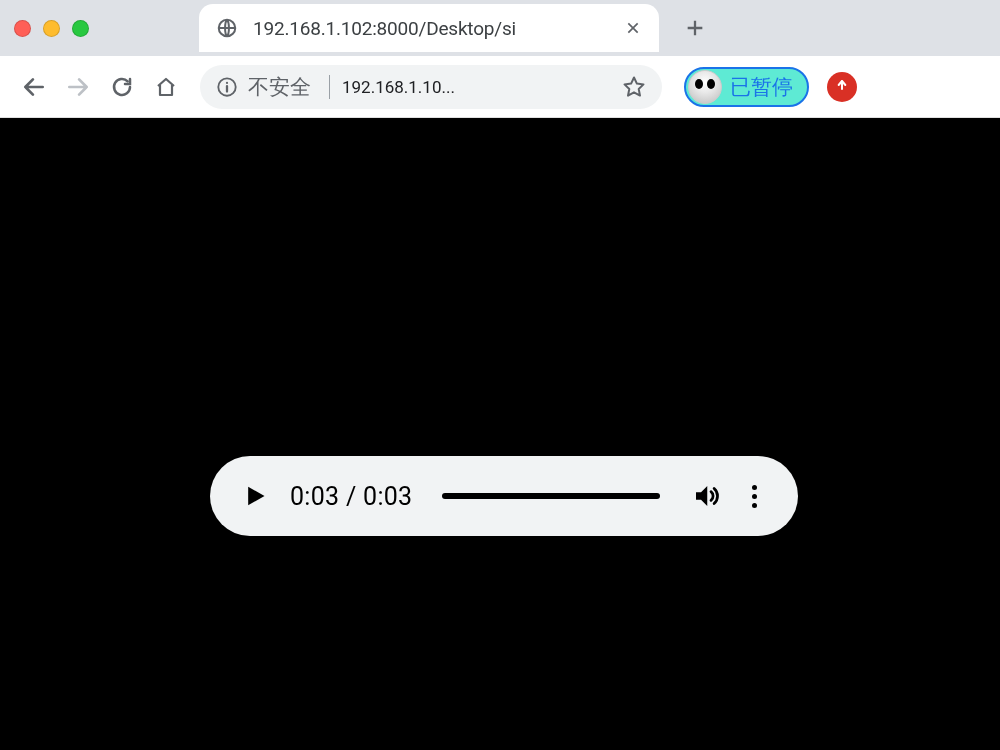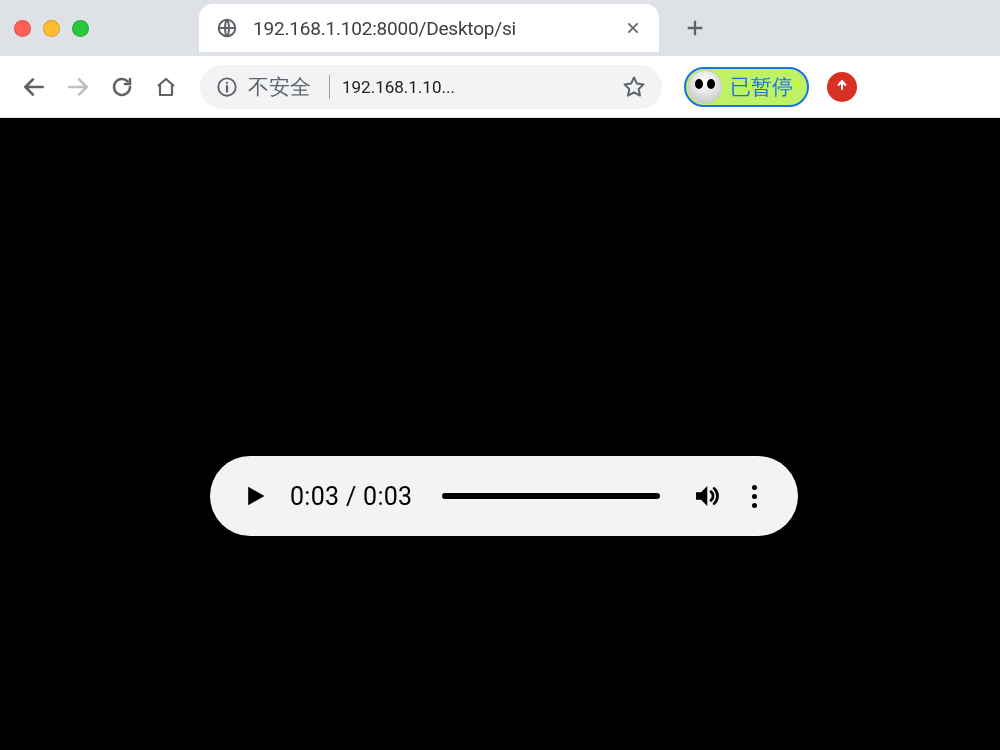--- a/index.html
+++ b/index.html
@@ -134,21 +134,21 @@
     }
 
     .profile-pill {
       margin-left: 18px;
       height: 40px;
       border: 2px solid #1a73e8;
       border-radius: 20px;
       display: flex;
       align-items: center;
       padding: 0 14px 0 2px;
-      background: #bef264;
+      background: #5eead4;
     }
     .avatar {
       width: 34px; height: 34px;
       border-radius: 50%;
       background: radial-gradient(circle at 50% 35%, #fff 0%, #e8e8e8 40%, #bbb 100%);
       position: relative;
       overflow: hidden;
       flex-shrink: 0;
       margin-right: 8px;
       border: 1px solid #ccc;

